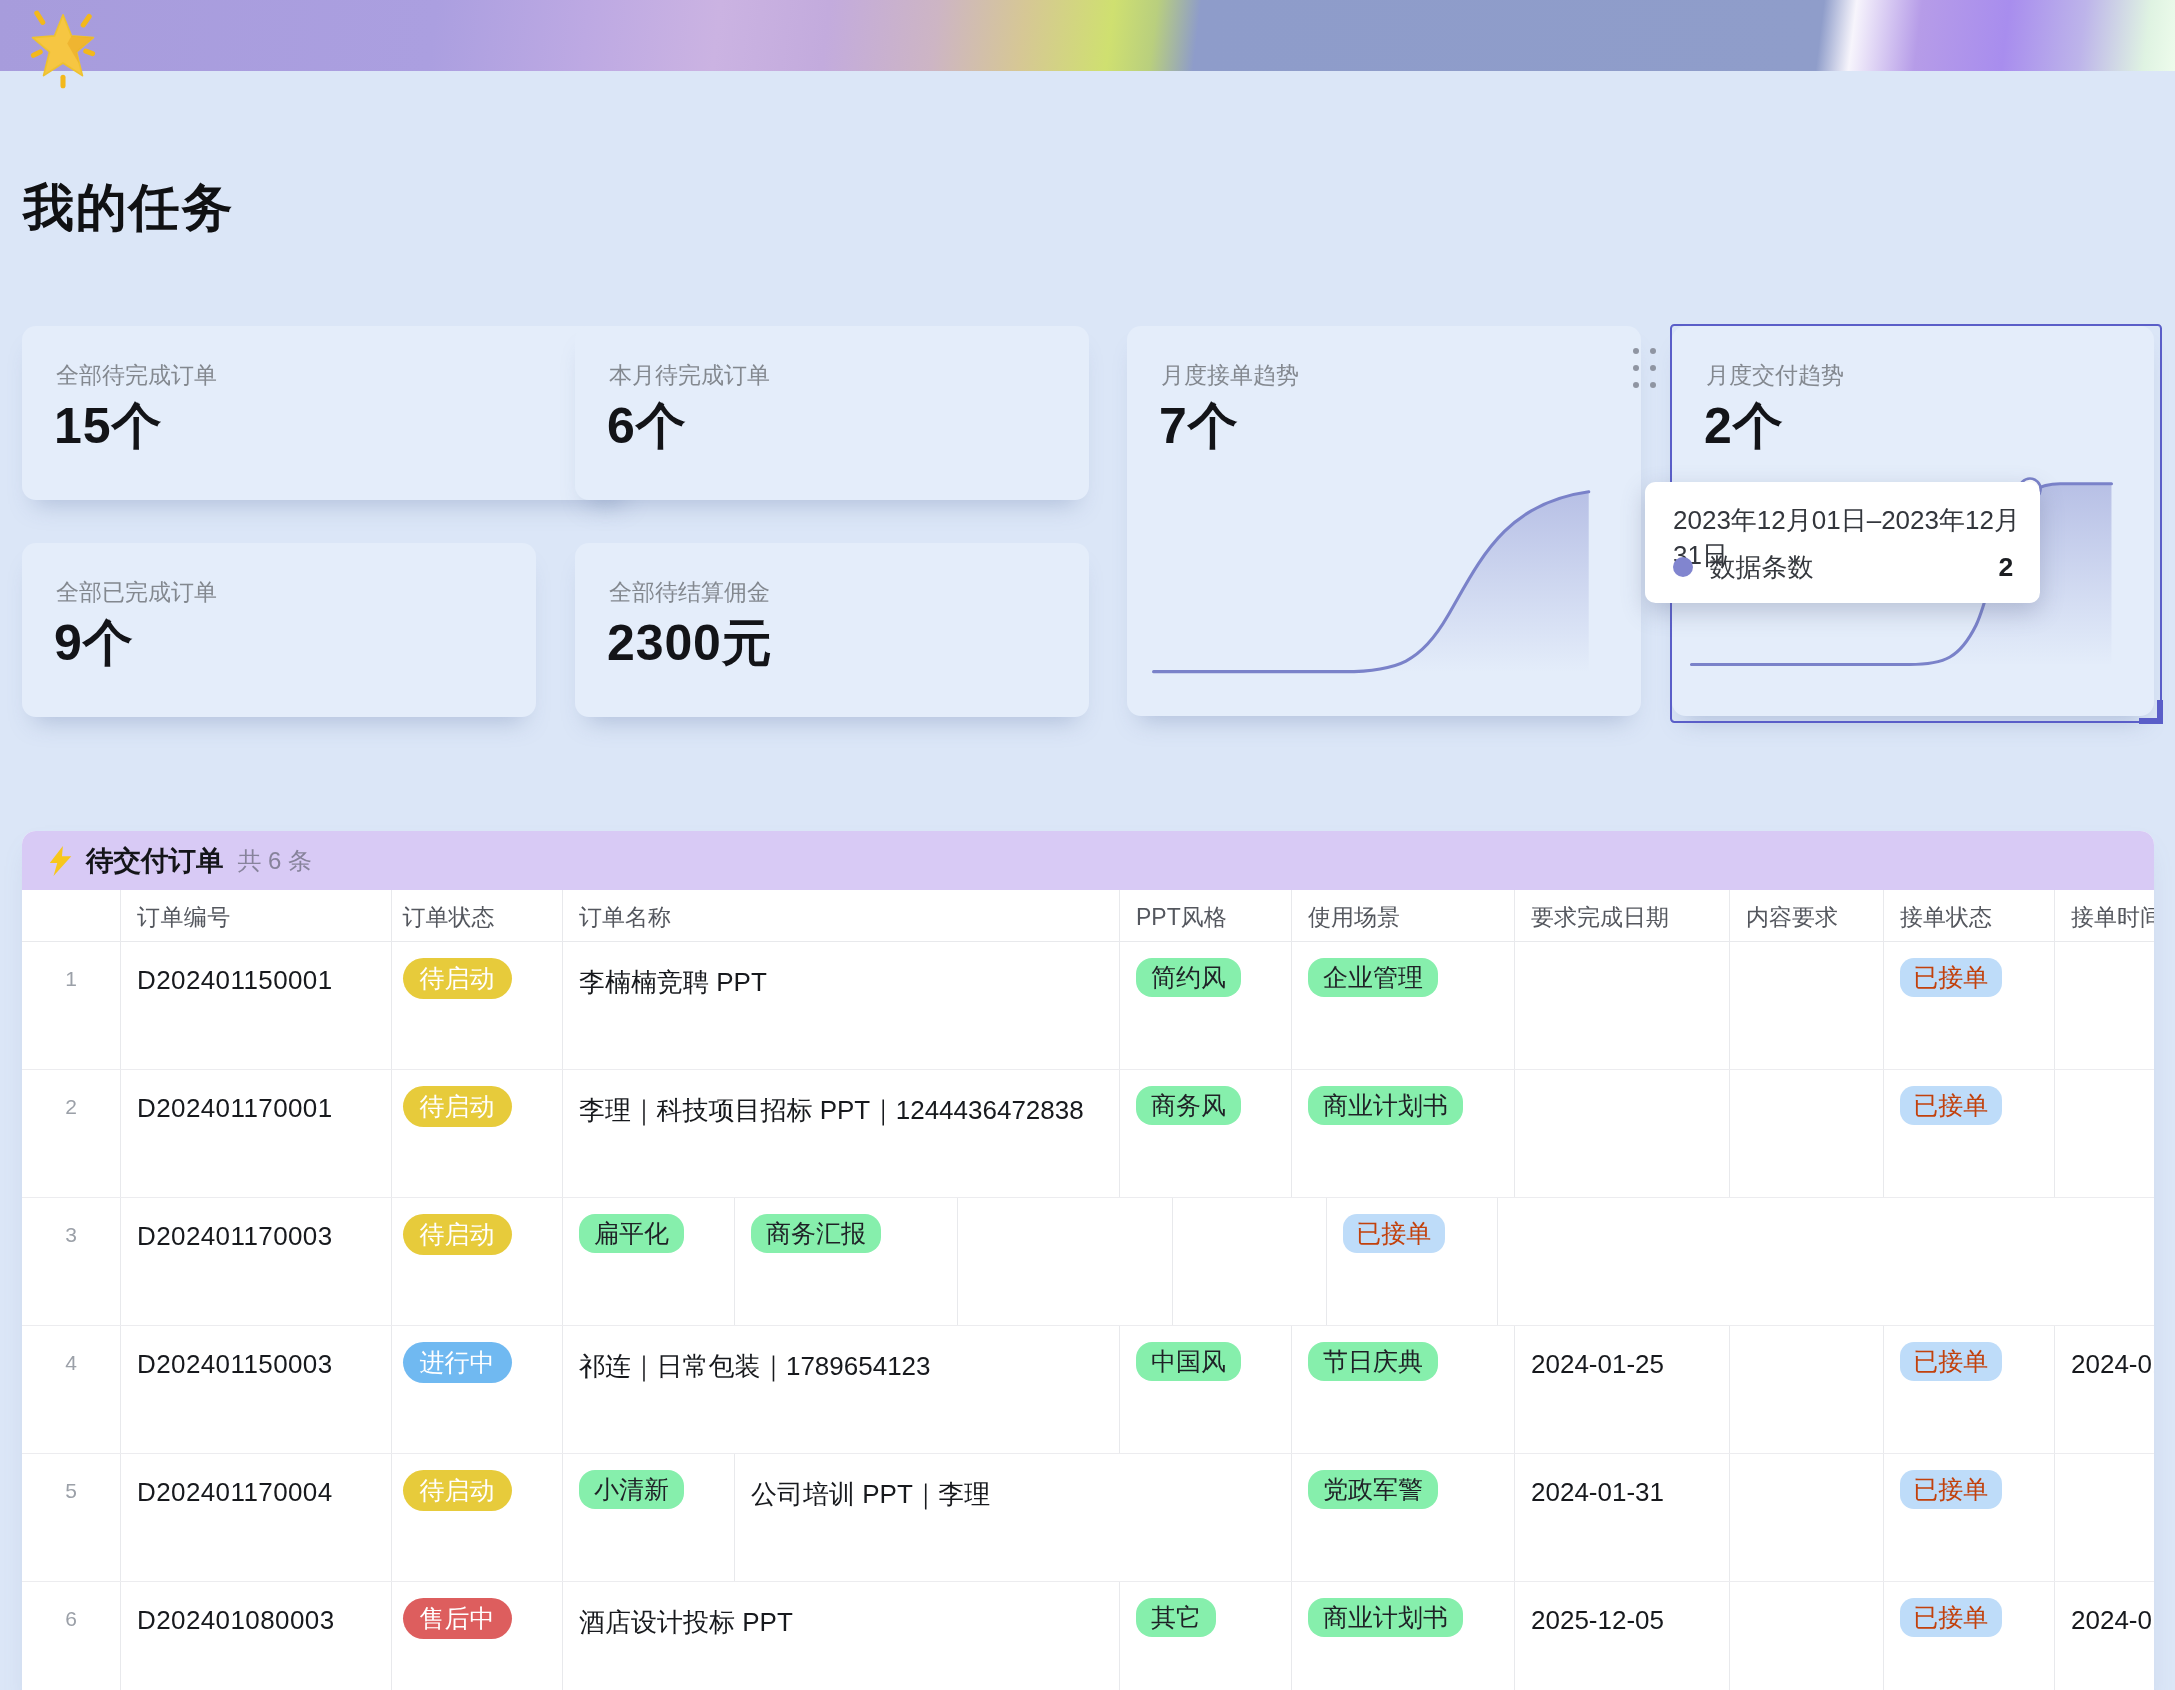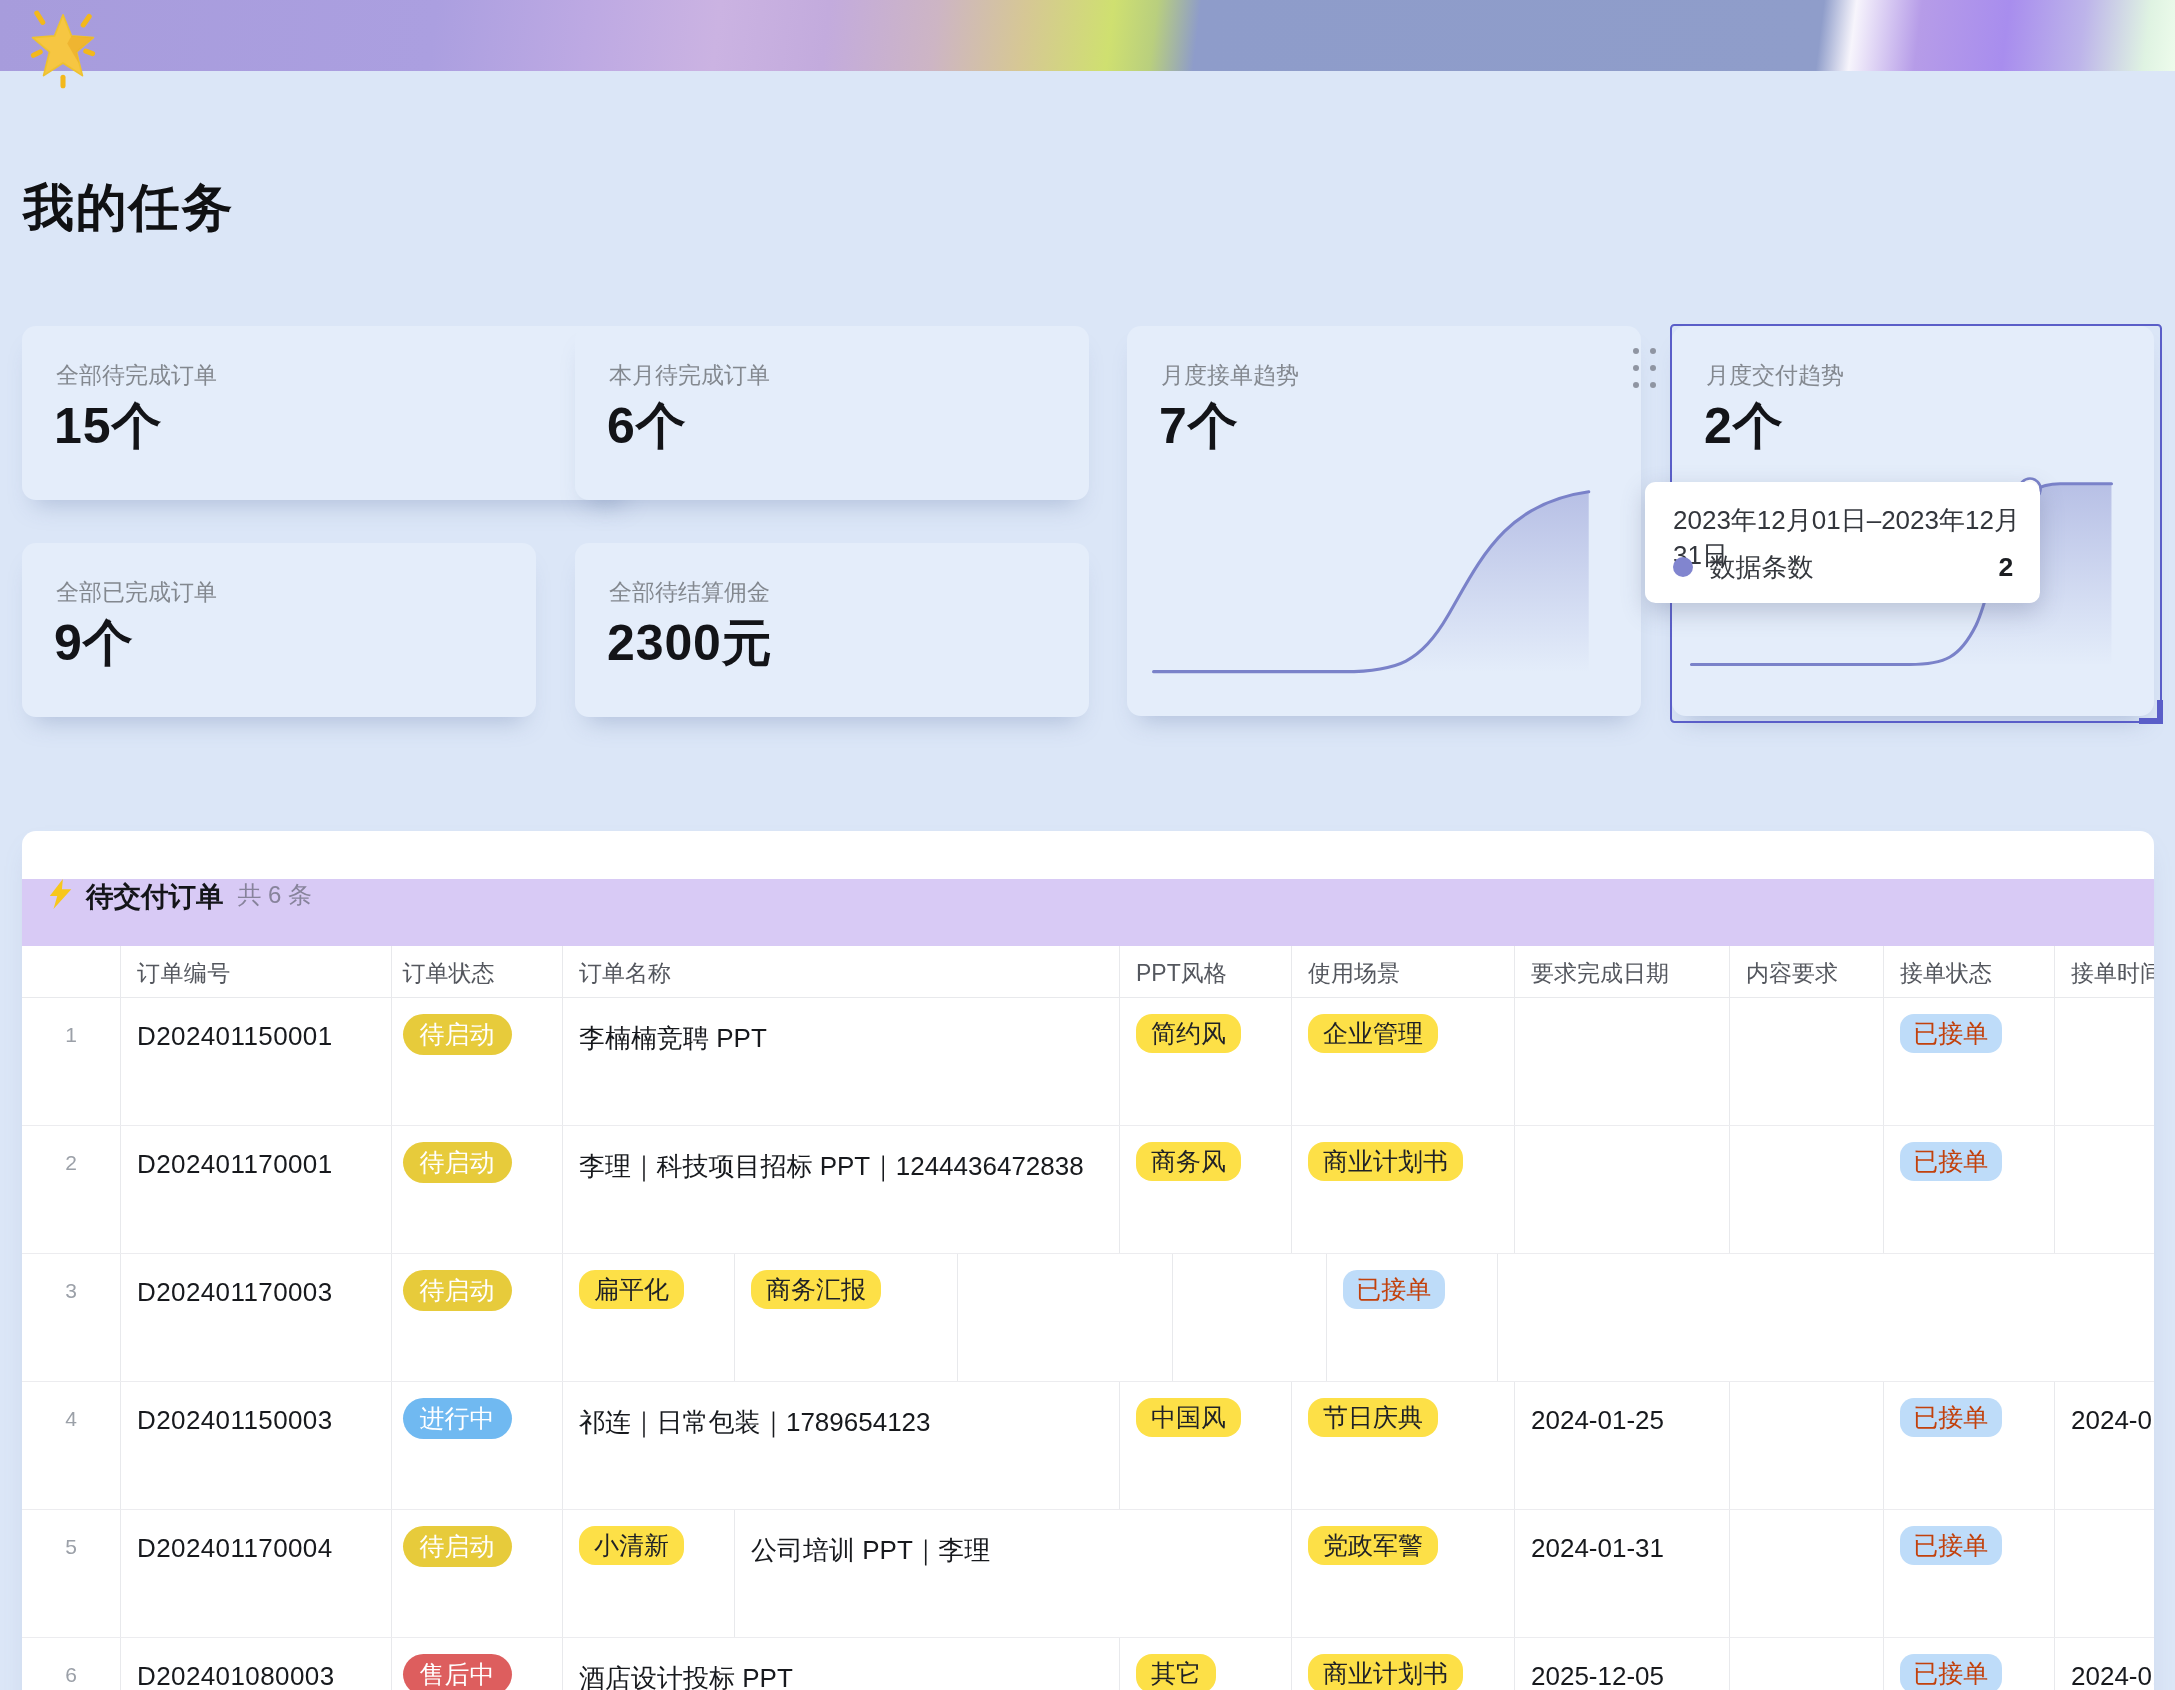--- a/index.html
+++ b/index.html
@@ -61,21 +61,21 @@
   .tooltip .t-row{position:absolute;left:28px;right:26.6px;top:69px;height:32px;display:flex;align-items:center;}
   .tooltip .dot{width:20.4px;height:20.4px;border-radius:50%;background:#8185cf;margin-right:16px;flex:none;}
   .tooltip .t-name{font-size:26px;color:#35383d;}
   .tooltip .t-val{margin-left:auto;font-size:26.6px;font-weight:700;color:#1c1e22;}
   
   .table-block{
     position:absolute;left:22px;top:831px;width:2132px;
     border-radius:14px 14px 0 0;overflow:hidden;background:#ffffff;
     box-shadow:0 12.4px 26.6px -14px rgba(120,140,180,.4);
   }
-  .titlebar{height:67px;background:#d8caf5;display:flex;align-items:flex-start;padding-left:26.6px;margin-top:48px;}
+  .titlebar{height:59px;background:#d8caf5;display:flex;align-items:center;padding-left:26.6px;}
   .titlebar .bolt{width:24px;height:30px;margin-right:13.3px;flex:none;}
   .titlebar .tb-title{font-size:27.5px;font-weight:700;color:#141519;}
   .titlebar .tb-count{font-size:24px;color:#87839b;margin-left:14px;}
   .thead,.trow{display:flex;align-items:stretch;}
   .thead{height:51px;border-bottom:0.9px solid #e8e9ec;background:#fff;}
   .trow{height:127px;border-bottom:0.9px solid #ececef;background:#fff;}
   .cell{box-sizing:border-box;border-right:0.9px solid #e8e9ec;padding:19.5px 0 0 16px;
     overflow:hidden;white-space:nowrap;flex:none;}
   .thead .cell{padding-top:12.4px;font-size:23px;color:#54575e;}
   .c-num{width:99px;text-align:center;padding-left:0;color:#9ba0a8;font-size:21px;}
@@ -85,21 +85,21 @@
   .c-name{width:557px;font-size:26px;color:#17191d;}
   .c-style{width:172px;}
   .c-scene{width:223px;}
   .c-due{width:215px;font-size:26px;color:#17191d;}
   .c-content{width:154px;}
   .c-accept{width:171px;}
   .c-accept-time{width:99px;border-right:none;font-size:26px;color:#17191d;}
   .trow .c-id,.trow .c-name,.trow .c-due,.trow .c-accept-time{padding-top:23px;}
   .pill{display:inline-block;font-size:25px;line-height:1;}
   .status-pill{color:#fff;border-radius:886px;padding:8px 17px;}
-  .tag{background:#fde047;color:#1f2126;border-radius:16px;padding:7px 15px;}
+  .tag{background:#86efac;color:#1f2126;border-radius:16px;padding:7px 15px;}
   .accept{background:#bedcf9;color:#c2410c;border-radius:14px;padding:7px 13.3px;}
   .trow .cell .pill{margin-top:-3.5px;}
 </style>
 </head>
 <body>
 
 <div class="banner"></div>
 
 <svg class="star" viewBox="0 0 90 105">
   <g stroke="#f3b81c" stroke-width="6" stroke-linecap="round">

